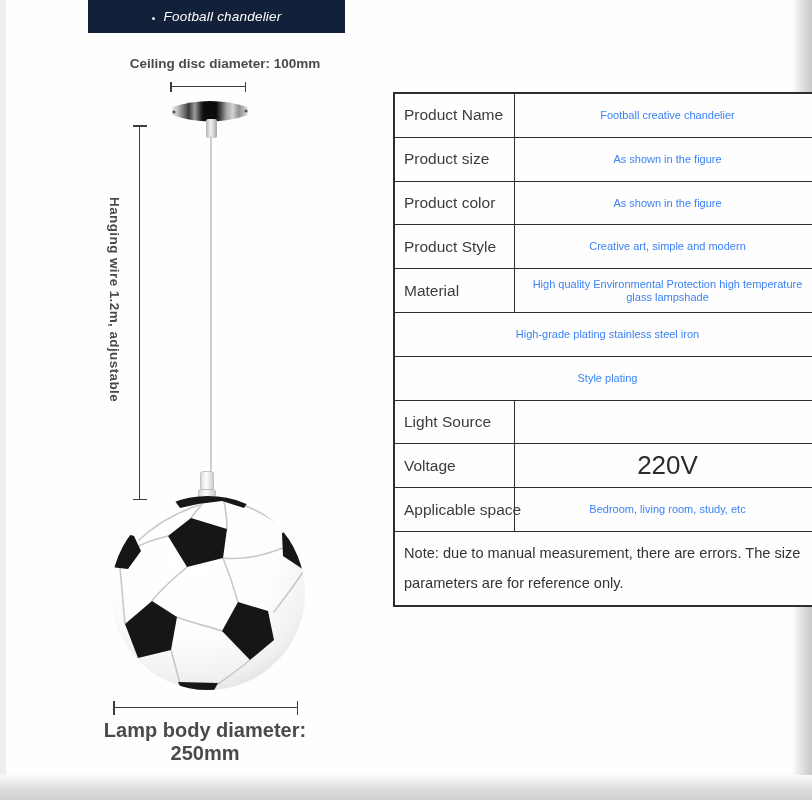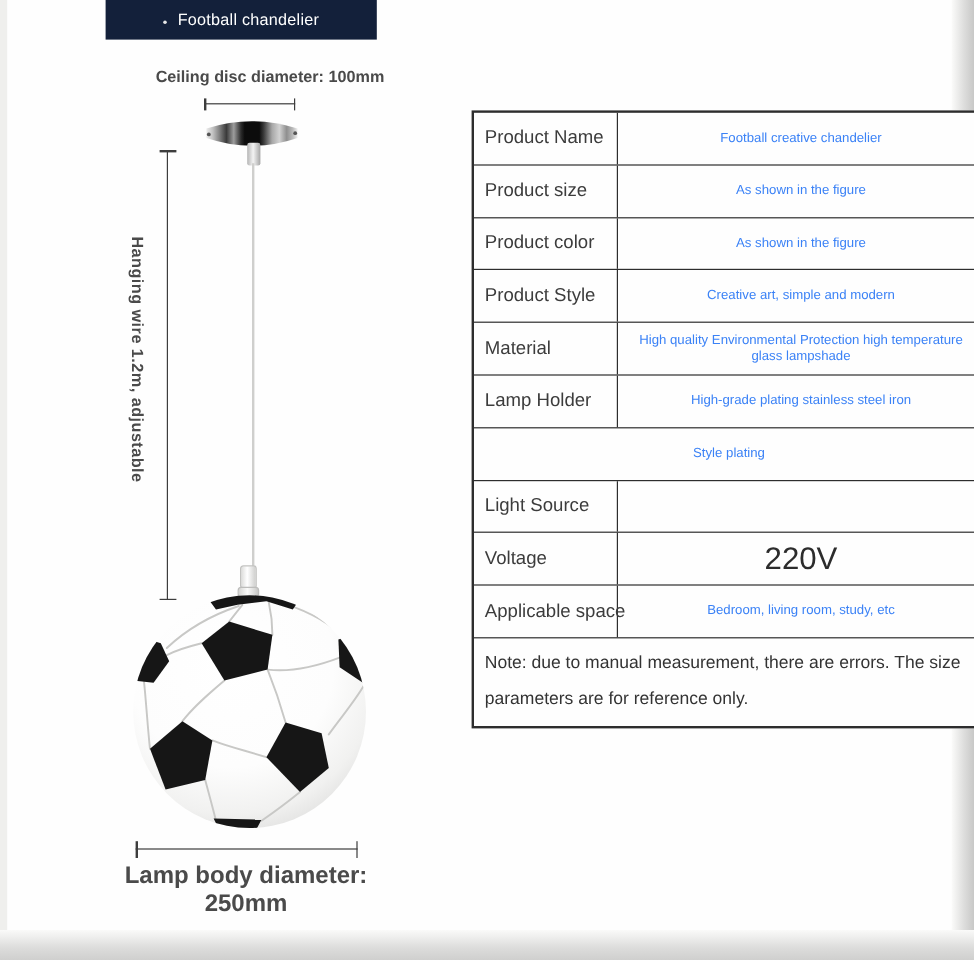--- a/index.html
+++ b/index.html
@@ -12,24 +12,24 @@
   }
   
   .edge-left  { position:absolute; left:0; top:0; width:6px; height:775px; background:#efefed; }
   .edge-right { position:absolute; left:793px; top:0; width:19px; height:800px;
                 background:linear-gradient(to right,#fbfbfa 0%,#dddddc 55%,#c7c7c6 100%); }
   .edge-bottom{ position:absolute; left:0; top:775px; width:812px; height:25px;
                 background:linear-gradient(to bottom,#fafaf9 0%,#dcdcdb 60%,#cfcfce 100%); }
 
   
   .badge {
-    position:absolute; left:88px; top:0; width:226px; height:33px;
+    position:absolute; left:88px; top:0; width:257px; height:33px;
     background:#13203a; color:#ffffff;
     display:flex; align-items:center; justify-content:center;
-    font-size:13.5px; letter-spacing:.2px;
+    font-size:13.5px; letter-spacing:.2px;font-style:italic;
   }
   .badge-dot { width:3px; height:3px; border-radius:50%; background:#e8e8e8; margin-right:9px; margin-top:3px; }
 
   
   .lbl { position:absolute; color:#4a4a4a;font-weight:bold; }
   .ceiling-label { left:115px; top:56px; width:220px; text-align:center; font-size:13.5px; }
   .lamp-label    { left:95px;  top:719px; width:220px; text-align:center; font-size:20px; }
   .wire-label    { left:107px; top:197px; writing-mode:vertical-rl; text-orientation:mixed;
                    font-size:13.5px; letter-spacing:.4px; }
 
@@ -197,21 +197,20 @@
     </div>
     <div class="trow">
       <div class="tlabel">Product Style</div>
       <div class="tvalue">Creative art, simple and modern</div>
     </div>
     <div class="trow">
       <div class="tlabel">Material</div>
       <div class="tvalue">High quality Environmental Protection high temperature glass lampshade</div>
     </div>
     <div class="trow">
-      <div class="tlabel">Lamp Holder</div>
       <div class="tvalue">High-grade plating stainless steel iron</div>
     </div>
     <div class="trow">
       <div class="tvalue">Style plating</div>
     </div>
     <div class="trow">
       <div class="tlabel">Light Source</div>
     </div>
     <div class="trow">
       <div class="tlabel">Voltage</div>

